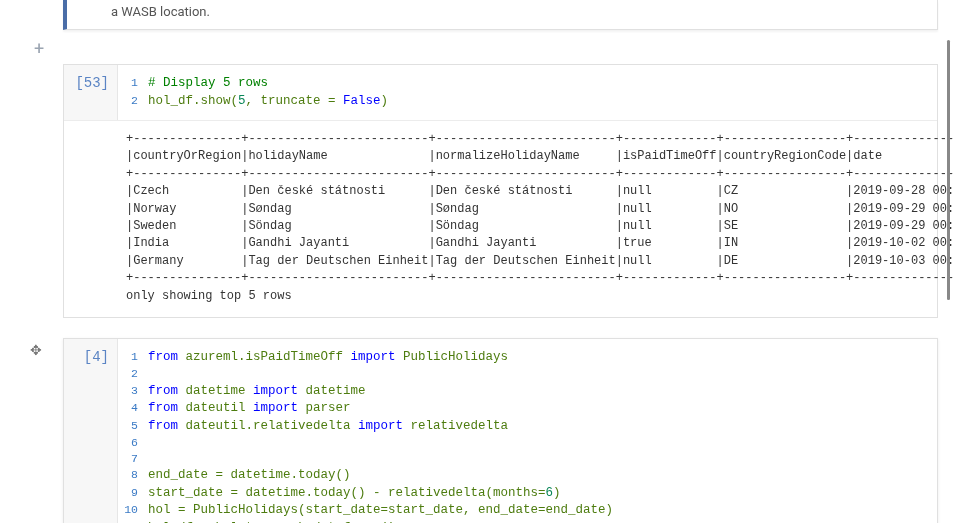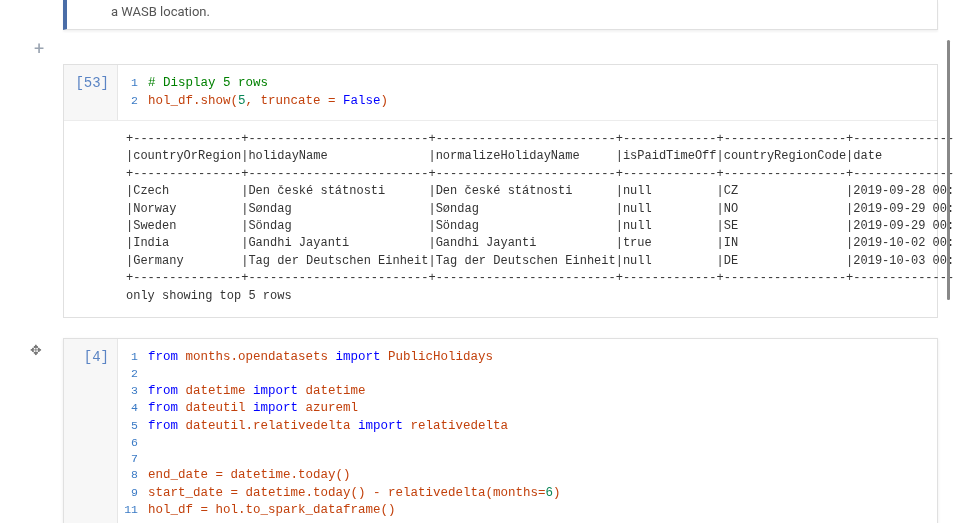--- a/index.html
+++ b/index.html
@@ -103,21 +103,21 @@
     text-align: right;
     padding-right: 10px;
     color: #3a7ac5;
     font-size: 11.5px;
   }
   .code-txt {
     white-space: pre;
     text-align: center;
   }
   .c-comment { color: #008000; }
-  .c-ident   { color: #c2410c; }
+  .c-ident   { color: #4d7c0f; }
   .c-num     { color: #098658; }
   .c-kw      { color: #0000ff; }
 
   .output {
     border-top: 1px solid #ececec;
     padding: 10px 16px 12px 62px;
     font-family: Consolas, "Courier New", monospace;
     font-size: 12px;
     line-height: 1.45;
     color: #333;
@@ -173,53 +173,57 @@
   </div>
 
   <div style="position:relative; margin-top:20px;">
     <div class="move-handle">✥</div>
     <div class="cell focused">
       <div class="cell-body">
         <div class="gutter">[4]</div>
         <div class="code-wrap" id="c2code">
             <div class="code-row">
               <span class="ln">1</span>
-              <span class="code-txt"><span class="c-kw">from</span><span class="c-ident"> months.opendatasets </span><span class="c-kw">import</span><span class="c-ident"> PublicHolidays</span></span>
+              <span class="code-txt"><span class="c-kw">from</span><span class="c-ident"> azureml.isPaidTimeOff </span><span class="c-kw">import</span><span class="c-ident"> PublicHolidays</span></span>
             </div>
             <div class="code-row">
               <span class="ln">2</span>
               <span class="code-txt"><span class="c-ident"></span></span>
             </div>
             <div class="code-row">
               <span class="ln">3</span>
               <span class="code-txt"><span class="c-kw">from</span><span class="c-ident"> datetime </span><span class="c-kw">import</span><span class="c-ident"> datetime</span></span>
             </div>
             <div class="code-row">
               <span class="ln">4</span>
-              <span class="code-txt"><span class="c-kw">from</span><span class="c-ident"> dateutil </span><span class="c-kw">import</span><span class="c-ident"> azureml</span></span>
+              <span class="code-txt"><span class="c-kw">from</span><span class="c-ident"> dateutil </span><span class="c-kw">import</span><span class="c-ident"> parser</span></span>
             </div>
             <div class="code-row">
               <span class="ln">5</span>
               <span class="code-txt"><span class="c-kw">from</span><span class="c-ident"> dateutil.relativedelta </span><span class="c-kw">import</span><span class="c-ident"> relativedelta</span></span>
             </div>
             <div class="code-row">
               <span class="ln">6</span>
               <span class="code-txt"><span class="c-ident"></span></span>
             </div>
             <div class="code-row">
               <span class="ln">7</span>
               <span class="code-txt"><span class="c-ident"></span></span>
             </div>
             <div class="code-row">
               <span class="ln">8</span>
               <span class="code-txt"><span class="c-ident">end_date = datetime.today()</span></span>
             </div>
             <div class="code-row">
               <span class="ln">9</span>
               <span class="code-txt"><span class="c-ident">start_date = datetime.today() - relativedelta(months=</span><span class="c-num">6</span><span class="c-ident">)</span></span>
+            </div>
+            <div class="code-row">
+              <span class="ln">10</span>
+              <span class="code-txt"><span class="c-ident">hol = PublicHolidays(start_date=start_date, end_date=end_date)</span></span>
             </div>
             <div class="code-row">
               <span class="ln">11</span>
               <span class="code-txt"><span class="c-ident">hol_df = hol.to_spark_dataframe()</span></span>
             </div>
           </div>
       </div>
     </div>
   </div>
 

